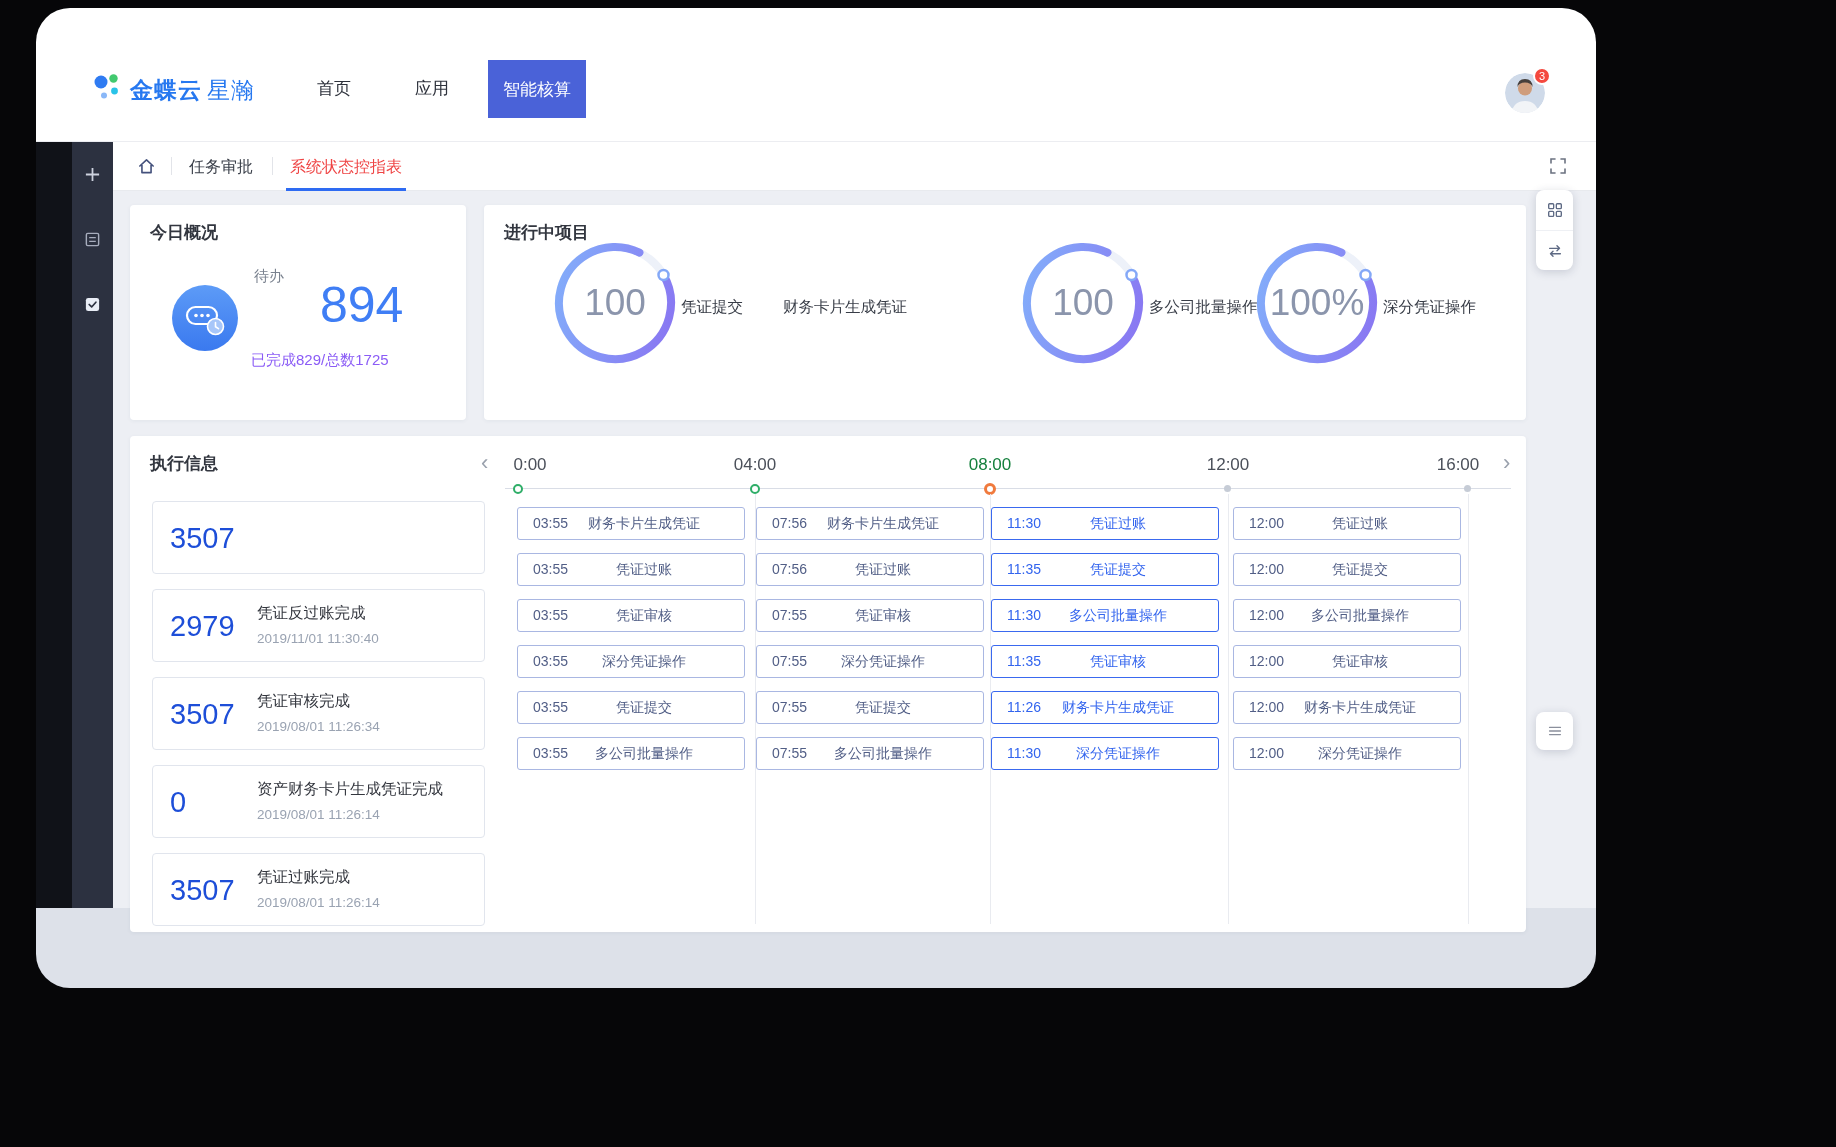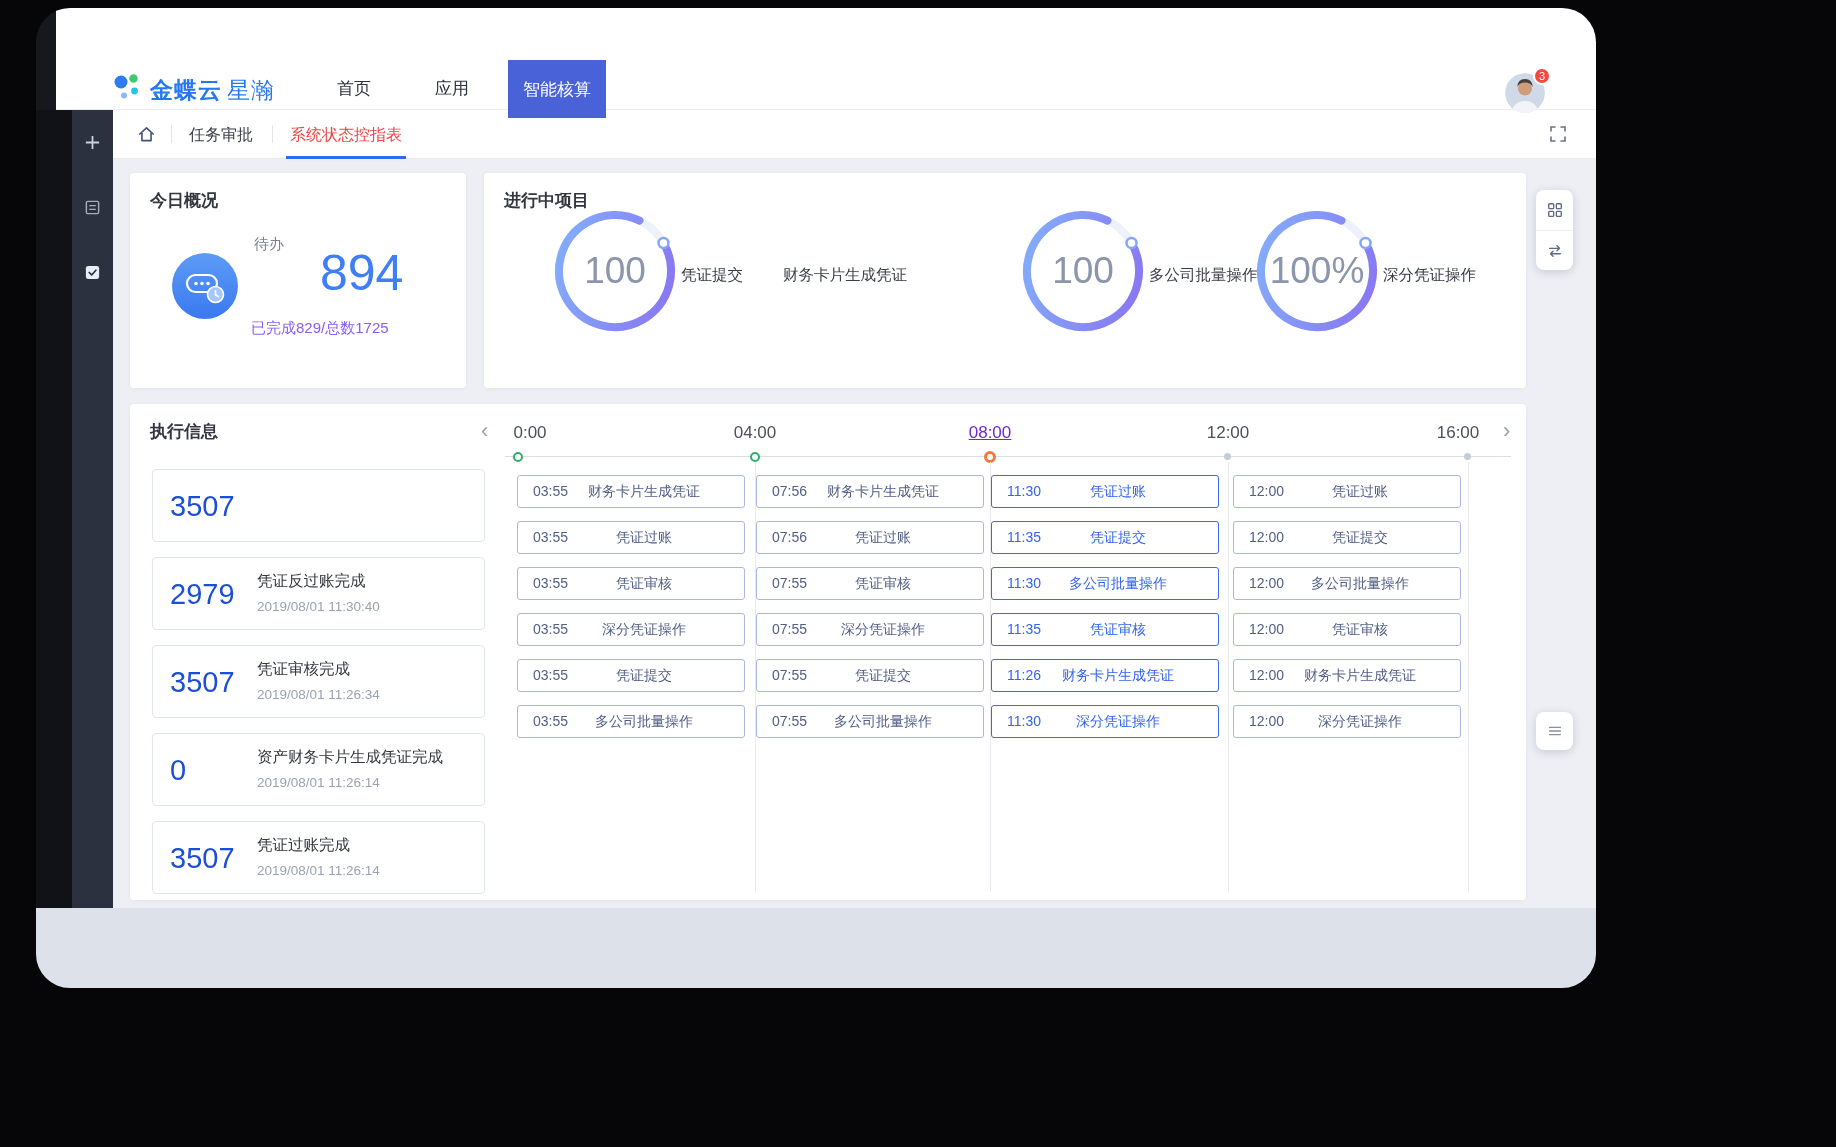--- a/index.html
+++ b/index.html
@@ -4,21 +4,21 @@
 <style>
   *{margin:0;padding:0;box-sizing:border-box;}
   html,body{width:1836px;height:1147px;overflow:hidden;background:#060608;
     font-family:"Liberation Sans","DejaVu Sans",sans-serif;}
   body{position:relative;}
 
   .window{position:absolute;left:36px;top:8px;width:1560px;height:980px;border-radius:34px;
     overflow:hidden;background:#16181d;display:flex;flex-direction:column;}
 
   
-  .hdr{height:102px;background:#fff;position:relative;border-bottom:1px solid #ecedf1;flex:0 0 auto;z-index:3;margin-left:20px;}
+  .hdr{height:134px;background:#fff;position:relative;border-bottom:1px solid #ecedf1;flex:0 0 auto;z-index:3;}
   .logo{position:absolute;left:56px;top:62px;display:flex;align-items:center;}
   .logo-text{font-size:23px;color:#2678f0;margin-left:8px;letter-spacing:1px;white-space:nowrap;}
   .logo-bold{font-weight:700;}
   .logo-light{font-weight:400;margin-left:5px;}
   .nav-item{position:absolute;top:52px;height:58px;line-height:58px;font-size:17px;color:#2e323c;cursor:pointer;}
   .nav-home{left:281px;}
   .nav-apps{left:379px;}
   .nav-active{position:absolute;left:452px;top:52px;width:98px;height:58px;background:#4a62d8;color:#fff;
     font-size:17px;display:flex;align-items:center;justify-content:center;cursor:pointer;}
   .avatar{position:absolute;right:51px;top:65px;width:40px;height:40px;}
@@ -73,21 +73,21 @@
   .list-value{position:absolute;left:17px;top:50%;transform:translateY(-50%);font-size:29px;color:#1d4ed8;}
   .list-info{position:absolute;left:104px;top:13px;right:6px;}
   .list-title{font-size:15.5px;color:#33363e;white-space:nowrap;}
   .list-time{font-size:13.5px;color:#9aa3b2;margin-top:7px;}
 
   .timeline{position:absolute;left:375px;top:0;width:1010px;height:100%;}
   .tl-nav{position:absolute;top:16px;font-size:22px;color:#9aa1ad;cursor:pointer;line-height:22px;}
   .tl-prev{left:-24px;}
   .tl-next{left:998px;}
   .tl-label{position:absolute;top:19px;transform:translateX(-50%);font-size:17px;color:#4b505a;white-space:nowrap;}
-  .tl-label.hl{color:#6d28d9;text-decoration:underline;}
+  .tl-label.hl{color:#15803d;}
   .tl-track{position:absolute;left:0;right:4px;top:52px;height:1px;background:#d9dde6;}
   .tl-dot{position:absolute;border-radius:50%;background:#fff;}
   .dot-green{width:10px;height:10px;border:2.5px solid #2fae68;top:48px;}
   .dot-orange{width:12px;height:12px;border:3px solid #f07a3d;top:47px;}
   .dot-gray{width:7px;height:7px;background:#c6ccd6;top:49px;}
   .tl-sep{position:absolute;top:58px;bottom:8px;width:1px;background:#e9ebf0;}
 
   .ev-col{position:absolute;top:71px;width:228px;display:flex;flex-direction:column;gap:13px;}
   .ev-card{height:33px;background:#fff;border:1px solid #a9b7e2;border-radius:3px;position:relative;
     font-size:14px;color:#515e86;line-height:30px;cursor:pointer;text-decoration:underline;}
@@ -263,21 +263,21 @@
 
         <div class="card card-exec">
           <div class="card-title">执行信息</div>
 
           <div class="list">
             <div class="list-card">
               <span class="list-value">3507</span>
             </div>
             <div class="list-card">
               <span class="list-value">2979</span>
-              <span class="list-info"><span class="list-title">凭证反过账完成</span><div class="list-time">2019/08/01  11:30:40</div></span>
+              <span class="list-info"><span class="list-title">凭证反过账完成</span><div class="list-time">2019/11/01  11:30:40</div></span>
             </div>
             <div class="list-card">
               <span class="list-value">3507</span>
               <span class="list-info"><span class="list-title">凭证审核完成</span><div class="list-time">2019/08/01  11:26:34</div></span>
             </div>
             <div class="list-card">
               <span class="list-value">0</span>
               <span class="list-info"><span class="list-title">资产财务卡片生成凭证完成</span><div class="list-time">2019/08/01  11:26:14</div></span>
             </div>
             <div class="list-card">

